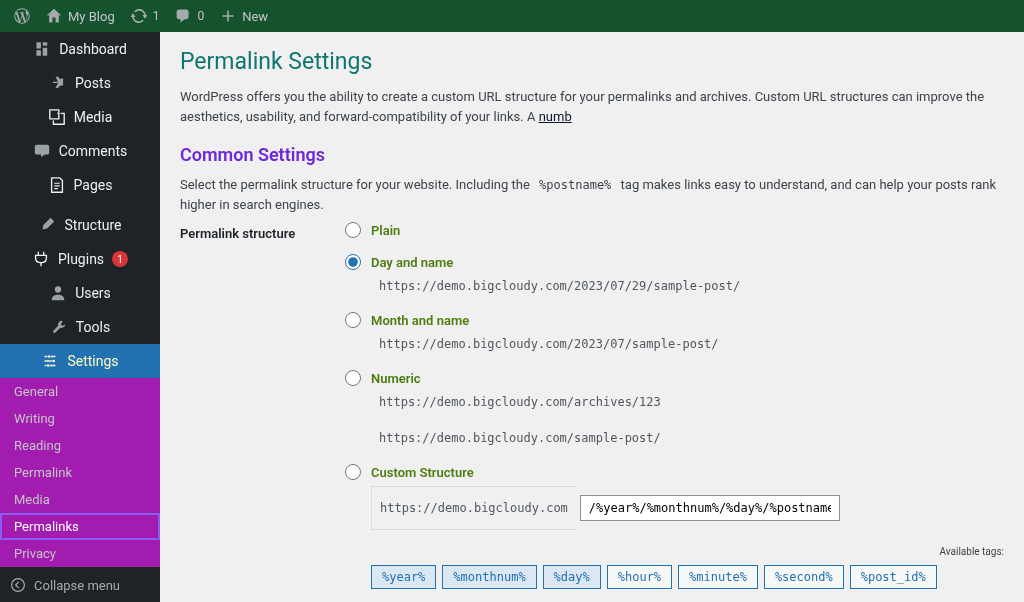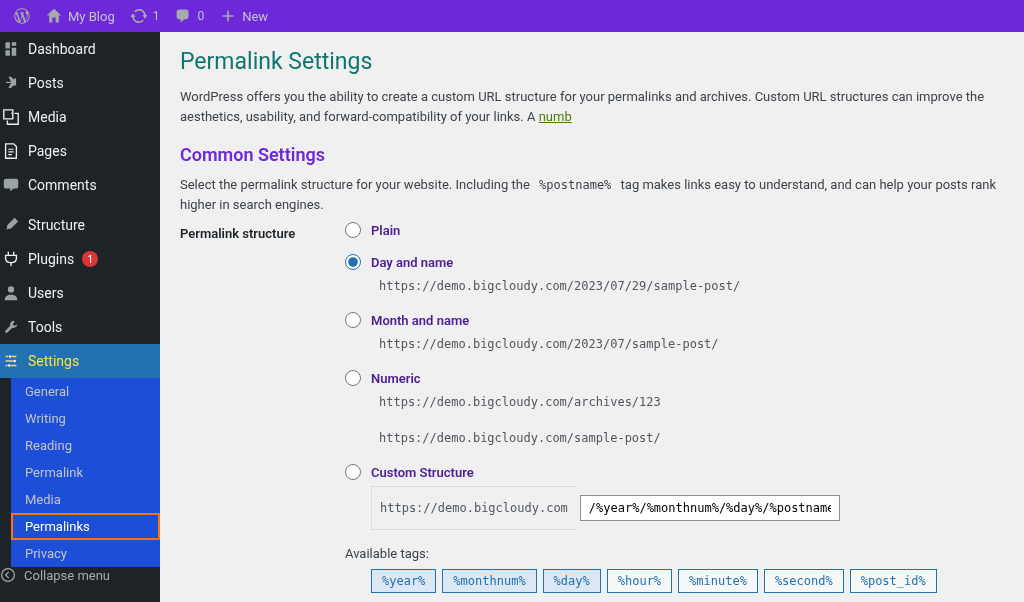--- a/index.html
+++ b/index.html
@@ -1,58 +1,58 @@
 <!DOCTYPE html>
 <html><head>
 <meta charset="utf-8">
 <style>
 * { box-sizing: border-box; margin: 0; padding: 0; }
 body { font-family: -apple-system, BlinkMacSystemFont, "Segoe UI", Roboto, sans-serif; font-size: 13px; color: #3c434a; background: #f0f0f1; overflow: hidden; }
 #root { width: 1024px; height: 602px; position: relative; overflow: hidden; }
 
 
-.adminbar { height: 32px; background: #6d28d9; color: #c3c4c7; display: flex; align-items: flex-end; padding: 0 6px; font-size: 13px; }
+.adminbar { height: 32px; background: #14532d; color: #c3c4c7; display: flex; align-items: flex-end; padding: 0 6px; font-size: 13px; }
 .adminbar .ab-item { display: flex; align-items: center; gap: 6px; padding: 0 8px; height: 32px; cursor: pointer; }
 .adminbar svg { width: 16px; height: 16px; fill: #a7aaad; }
 .adminbar .count { font-size: 12px; }
 
 
 .wrap { display: flex; height: calc(100% - 32px); }
 .sidebar { width: 160px; background: #1d2327; color: #fff; font-size: 14px; overflow: hidden; }
-.menu-item { display: flex; align-items: center; gap: 8px; padding: 8px 2px; color: #f0f0f1; cursor: pointer; position: relative; }
-.menu-item.current { background: #2271b1; color: #fde047; }
+.menu-item { display: flex; align-items: center; gap: 8px; padding: 8px 2px; color: #f0f0f1; cursor: pointer; position: relative; justify-content: center; }
+.menu-item.current { background: #2271b1; color: #fef9c3; }
 .menu-item.current::after { content: ""; position: absolute; right: -8px; top: 50%; transform: translateY(-50%); border: 8px solid transparent; border-right-color: #f0f0f1; }
 .menu-item svg { width: 18px; height: 18px; fill: rgba(240,246,252,.6); flex-shrink: 0; }
 .menu-item.current svg { fill: #fff; }
-.submenu { background: #1d4ed8; margin-left: 11px; }
+.submenu { background: #a21caf; }
 .submenu .sub-item { padding: 6px 10px 6px 14px; color: #c3c4c7; font-size: 13px; cursor: pointer; }
-.submenu .sub-item.active { color: #fff; font-weight: 400; border: 2px solid #f97316; padding: 4px 8px 4px 12px; }
-.collapse { display: flex; align-items: center; gap: 8px; padding: 0; color: #a7aaad; font-size: 13px; cursor: pointer; }
+.submenu .sub-item.active { color: #fff; font-weight: 400; border: 2px solid #8b5cf6; padding: 4px 8px 4px 12px; }
+.collapse { display: flex; align-items: center; gap: 8px; padding: 10px; color: #a7aaad; font-size: 13px; cursor: pointer; }
 .collapse svg { width: 16px; height: 16px; fill: #a7aaad; }
 .update-badge { background: #d63638; color: #fff; border-radius: 10px; min-width: 16px; height: 16px; font-size: 10px; display: inline-flex; align-items: center; justify-content: center; padding: 0 4px; }
 
 
 .content { flex: 1; padding: 16px 20px; overflow: hidden; }
 h1 { font-size: 23px; font-weight: 400; color: #0f766e; margin-bottom: 12px; }
 h2 { font-size: 18px; font-weight: 600; color: #6d28d9; margin: 18px 0 10px; }
 .intro, .desc, .opt-desc { font-size: 13px; color: #3c434a; line-height: 1.5; margin-bottom: 8px; }
-.intro a { color: #4d7c0f; text-decoration: underline; }
+.intro a { color: #0f172a; text-decoration: underline; }
 code, .code { font-family: Consolas, Monaco, monospace; font-size: 12px; background: #f0f0f1; padding: 2px 6px; border-radius: 2px; }
 .form-table { display: flex; margin-top: 8px; }
 .th { width: 165px; font-size: 13px; font-weight: 600; color: #1d2327; padding-top: 4px; }
 .td { flex: 1; }
 .radio-opt { margin-bottom: 16px; }
 .radio-row { display: flex; align-items: center; gap: 10px; margin-bottom: 6px; }
 .radio-row input[type=radio] { width: 16px; height: 16px; accent-color: #2271b1; }
-.radio-row label { font-size: 13px; color: #4c1d95; font-weight: 600; }
+.radio-row label { font-size: 13px; color: #4d7c0f; font-weight: 600; }
 .example { margin-left: 26px; font-family: Consolas, Monaco, monospace; font-size: 12px; background: #f0f0f1; padding: 3px 8px; color: #50575e; display: inline-block; }
 .custom-row { margin-left: 26px; display: flex; align-items: center; gap: 4px; }
 .custom-row .prefix { font-family: Consolas, Monaco, monospace; font-size: 12px; background: #f0f0f1; padding: 14px 8px; color: #50575e; border: 1px solid #dcdcde; border-right: none; }
 .custom-row input[type=text] { font-family: Consolas, Monaco, monospace; font-size: 12px; padding: 5px 8px; border: 1px solid #8c8f94; width: 260px; background: #fff; }
-.avail { margin-top: 10px; font-size: 13px; color: #3c434a; }
+.avail { margin-top: 10px; font-size: 10px; color: #3c434a; text-align: right; }
 .tags { margin-left: 26px; margin-top: 8px; display: flex; flex-wrap: wrap; gap: 6px; }
 .tag-btn { font-family: Consolas, Monaco, monospace; font-size: 12px; background: #f6f7f7; border: 1px solid #2271b1; color: #2271b1; padding: 4px 10px; cursor: pointer; }
 .tag-btn.active { background: #dbe7f3; }
 </style>
 </head>
 <body>
 <div id="root">
 
 <div class="adminbar">
   <div class="ab-item">
@@ -103,30 +103,30 @@
           </div>
           <div class="menu-item">
             <svg viewBox="0 0 20 20">
               <path d="M2 2h10v10H2zM14 6h4v12H6v-4" fill="none" stroke="currentColor" stroke-width="1.5"></path>
               <circle cx="11" cy="6" r="1"></circle>
             </svg>
             <span>Media</span>
           </div>
           <div class="menu-item">
             <svg viewBox="0 0 20 20">
+              <path d="M4 3h12c1 0 2 1 2 2v7c0 1-1 2-2 2h-3l-4 3v-3H4c-1 0-2-1-2-2V5c0-1 1-2 2-2z"></path>
+            </svg>
+            <span>Comments</span>
+          </div>
+          <div class="menu-item">
+            <svg viewBox="0 0 20 20">
               <path d="M4 2h9l3 3v13H4z" fill="none" stroke="currentColor" stroke-width="1.5"></path>
               <path d="M7 8h6M7 11h6M7 14h4" stroke="currentColor" stroke-width="1.2"></path>
             </svg>
             <span>Pages</span>
-          </div>
-          <div class="menu-item">
-            <svg viewBox="0 0 20 20">
-              <path d="M4 3h12c1 0 2 1 2 2v7c0 1-1 2-2 2h-3l-4 3v-3H4c-1 0-2-1-2-2V5c0-1 1-2 2-2z"></path>
-            </svg>
-            <span>Comments</span>
           </div>
           <div style="height: 6px;"></div>
           <div class="menu-item">
             <svg viewBox="0 0 20 20">
               <path d="M14 2l4 4-8 8-5 1 1-5z"></path>
             </svg>
             <span>Structure</span>
           </div>
           <div class="menu-item">
             <svg viewBox="0 0 20 20">

